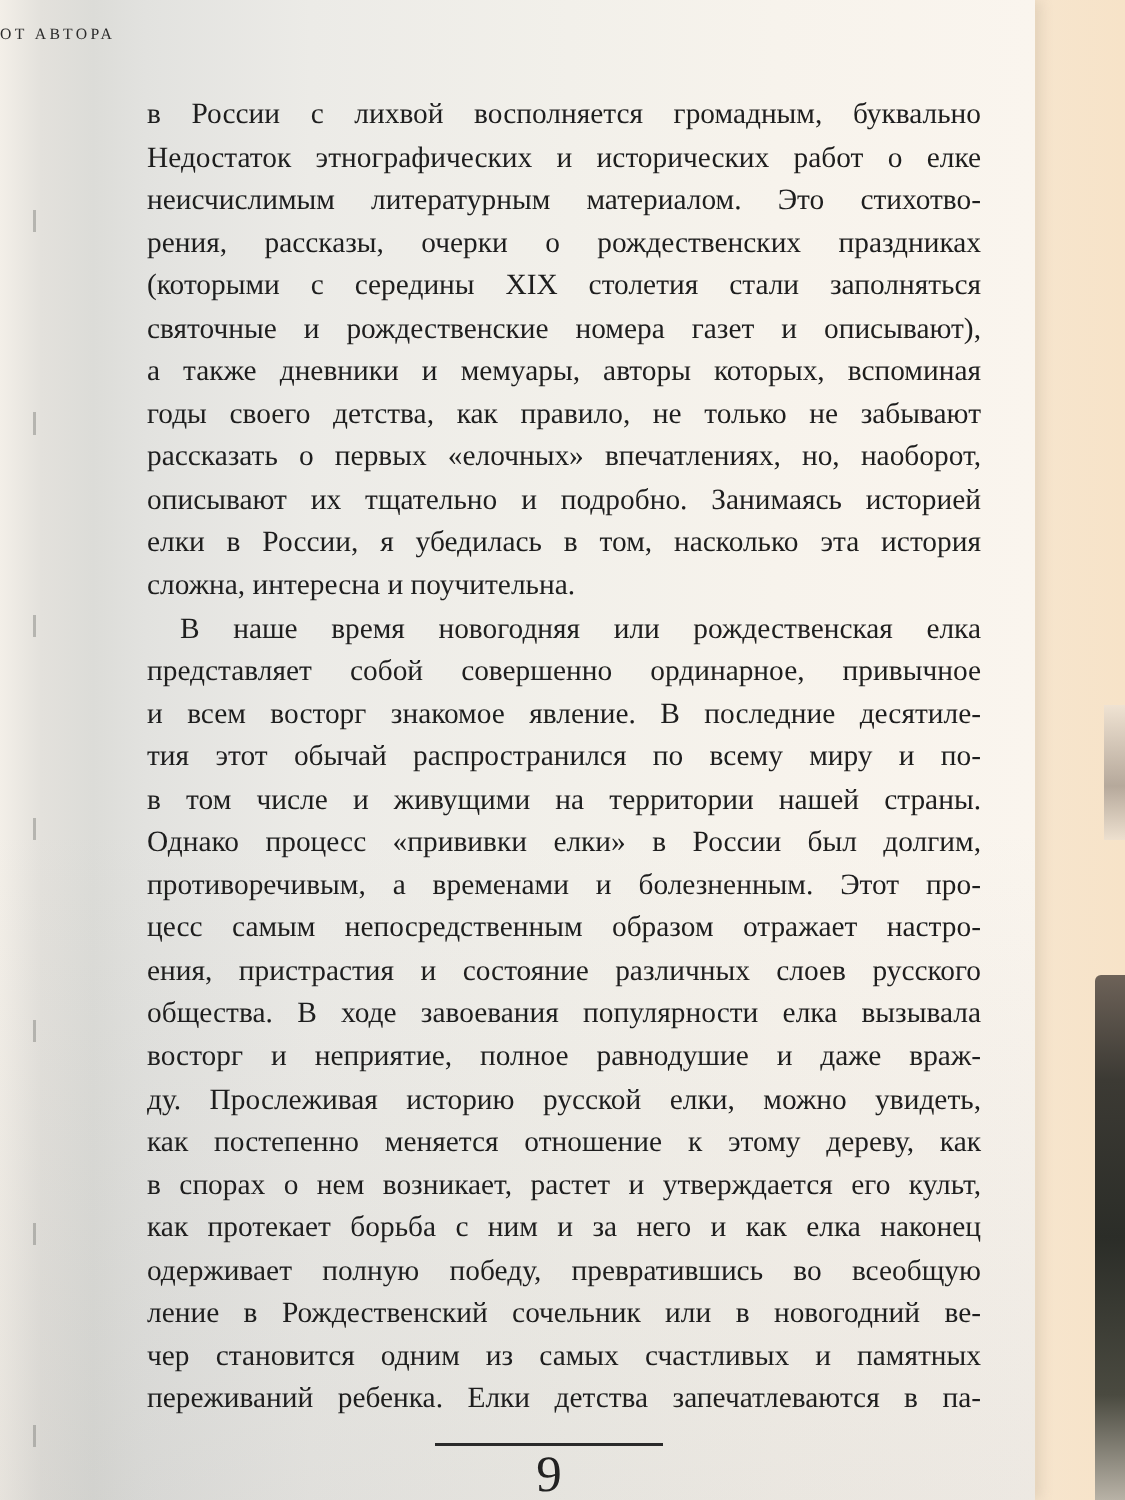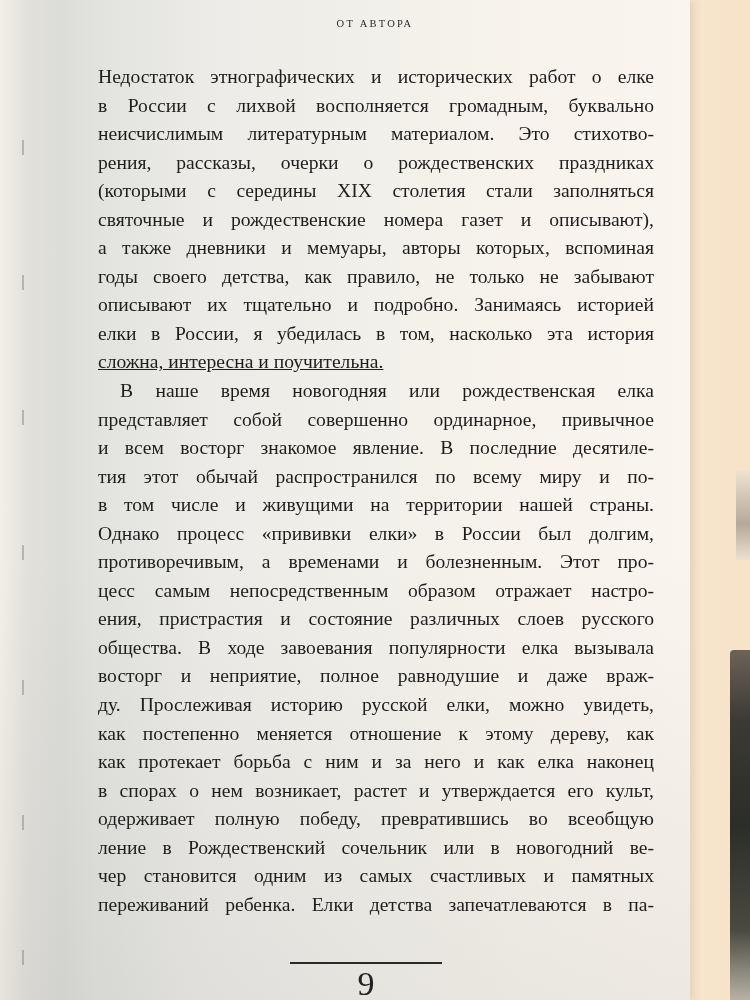--- a/index.html
+++ b/index.html
@@ -76,21 +76,21 @@
         rgba(160,160,155,0.0) 0px,
         rgba(160,160,155,0.0) 120px,
         rgba(150,150,145,0.6) 120px,
         rgba(150,150,145,0.6) 135px);
     }
     .running-head {
       position: absolute;
       left: 0;
       top: 18px;
       width: 750px;
-      text-align: center;
+      text-align: left;
       font-size: 10.5px;
       letter-spacing: 2.2px;
       color: #2a2a2a;
       z-index: 2;
     }
     .body-text {
       position: absolute;
       left: 98px;
       top: 63px;
       width: 556px;
@@ -101,21 +101,20 @@
     }
     .line {
       display: block;
       white-space: nowrap;
       text-align: justify;
       text-align-last: justify;
       height: 28.55px;
     }
     .line.last {
       text-align-last: left;
-      text-decoration: underline;
     }
     .line.indent {
       padding-left: 22px;
     }
     .folio-rule {
       position: absolute;
       left: 290px;
       top: 962px;
       width: 152px;
       height: 2px;
@@ -143,49 +142,50 @@
 
 <div class="page">
   <div class="binding-edge"></div>
 </div>
 
 <div class="running-head">ОТ АВТОРА</div>
 
 <div class="body-text">
 
   <div>
+    <span class="line">в России с лихвой восполняется громадным, буквально</span>
     <span class="line">Недостаток этнографических и исторических работ о елке</span>
-    <span class="line">в России с лихвой восполняется громадным, буквально</span>
     <span class="line">неисчислимым литературным материалом. Это стихотво-</span>
     <span class="line">рения, рассказы, очерки о рождественских праздниках</span>
     <span class="line">(которыми с середины XIX столетия стали заполняться</span>
     <span class="line">святочные и рождественские номера газет и описывают),</span>
     <span class="line">а также дневники и мемуары, авторы которых, вспоминая</span>
     <span class="line">годы своего детства, как правило, не только не забывают</span>
+    <span class="line">рассказать о первых «елочных» впечатлениях, но, наоборот,</span>
     <span class="line">описывают их тщательно и подробно. Занимаясь историей</span>
     <span class="line">елки в России, я убедилась в том, насколько эта история</span>
     <span class="line last">сложна, интересна и поучительна.</span>
   </div>
 
   <div>
     <span class="line indent">В наше время новогодняя или рождественская елка</span>
     <span class="line">представляет собой совершенно ординарное, привычное</span>
     <span class="line">и всем восторг знакомое явление. В последние десятиле-</span>
     <span class="line">тия этот обычай распространился по всему миру и по-</span>
     <span class="line">в том числе и живущими на территории нашей страны.</span>
     <span class="line">Однако процесс «прививки елки» в России был долгим,</span>
     <span class="line">противоречивым, а временами и болезненным. Этот про-</span>
     <span class="line">цесс самым непосредственным образом отражает настро-</span>
     <span class="line">ения, пристрастия и состояние различных слоев русского</span>
     <span class="line">общества. В ходе завоевания популярности елка вызывала</span>
     <span class="line">восторг и неприятие, полное равнодушие и даже враж-</span>
     <span class="line">ду. Прослеживая историю русской елки, можно увидеть,</span>
     <span class="line">как постепенно меняется отношение к этому дереву, как</span>
+    <span class="line">в спорах о нем возникает, растет и утверждается его культ,</span>
     <span class="line">как протекает борьба с ним и за него и как елка наконец</span>
-    <span class="line">в спорах о нем возникает, растет и утверждается его культ,</span>
     <span class="line">одерживает полную победу, превратившись во всеобщую</span>
     <span class="line">ление в Рождественский сочельник или в новогодний ве-</span>
     <span class="line">чер становится одним из самых счастливых и памятных</span>
     <span class="line">переживаний ребенка. Елки детства запечатлеваются в па-</span>
 
   </div>
 </div>
 
 <div class="folio-rule"></div>
 <div class="folio">9</div>

